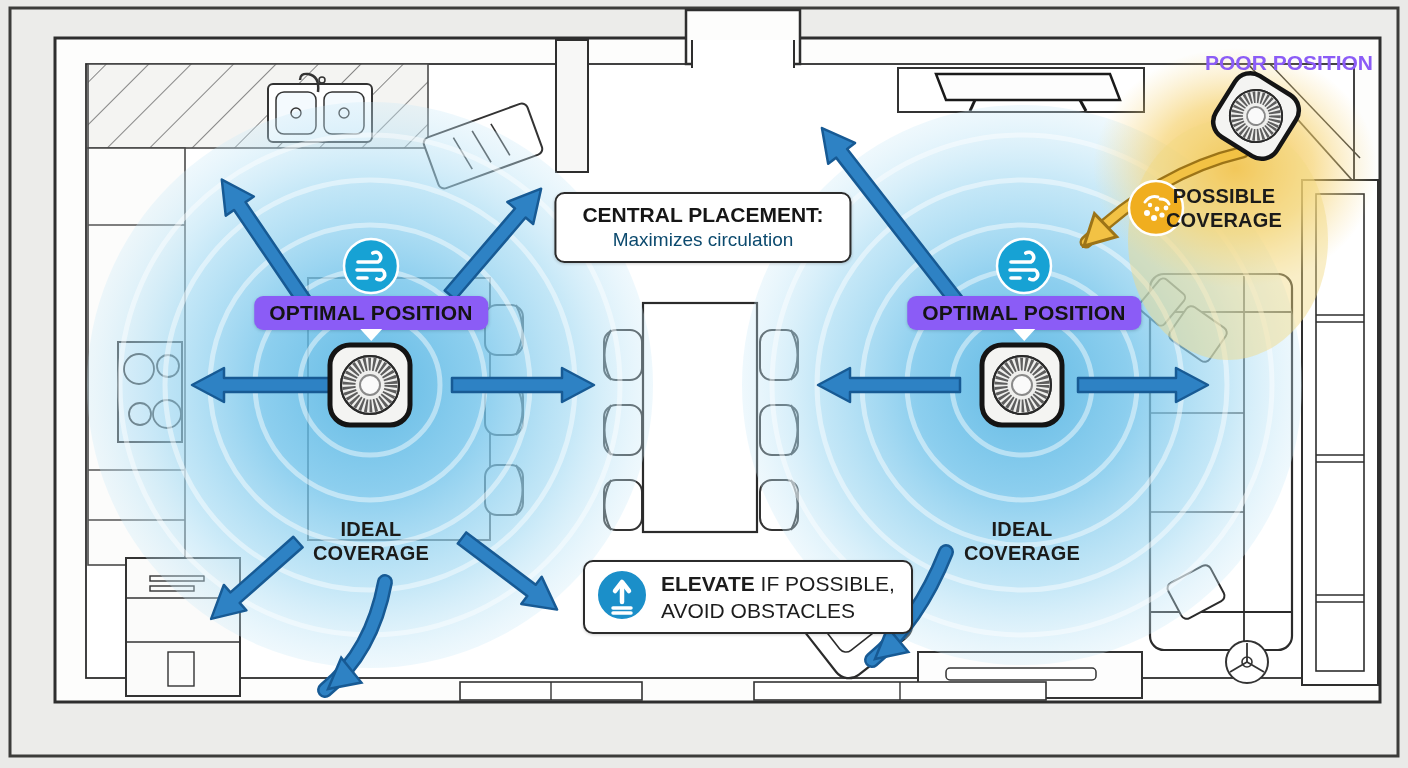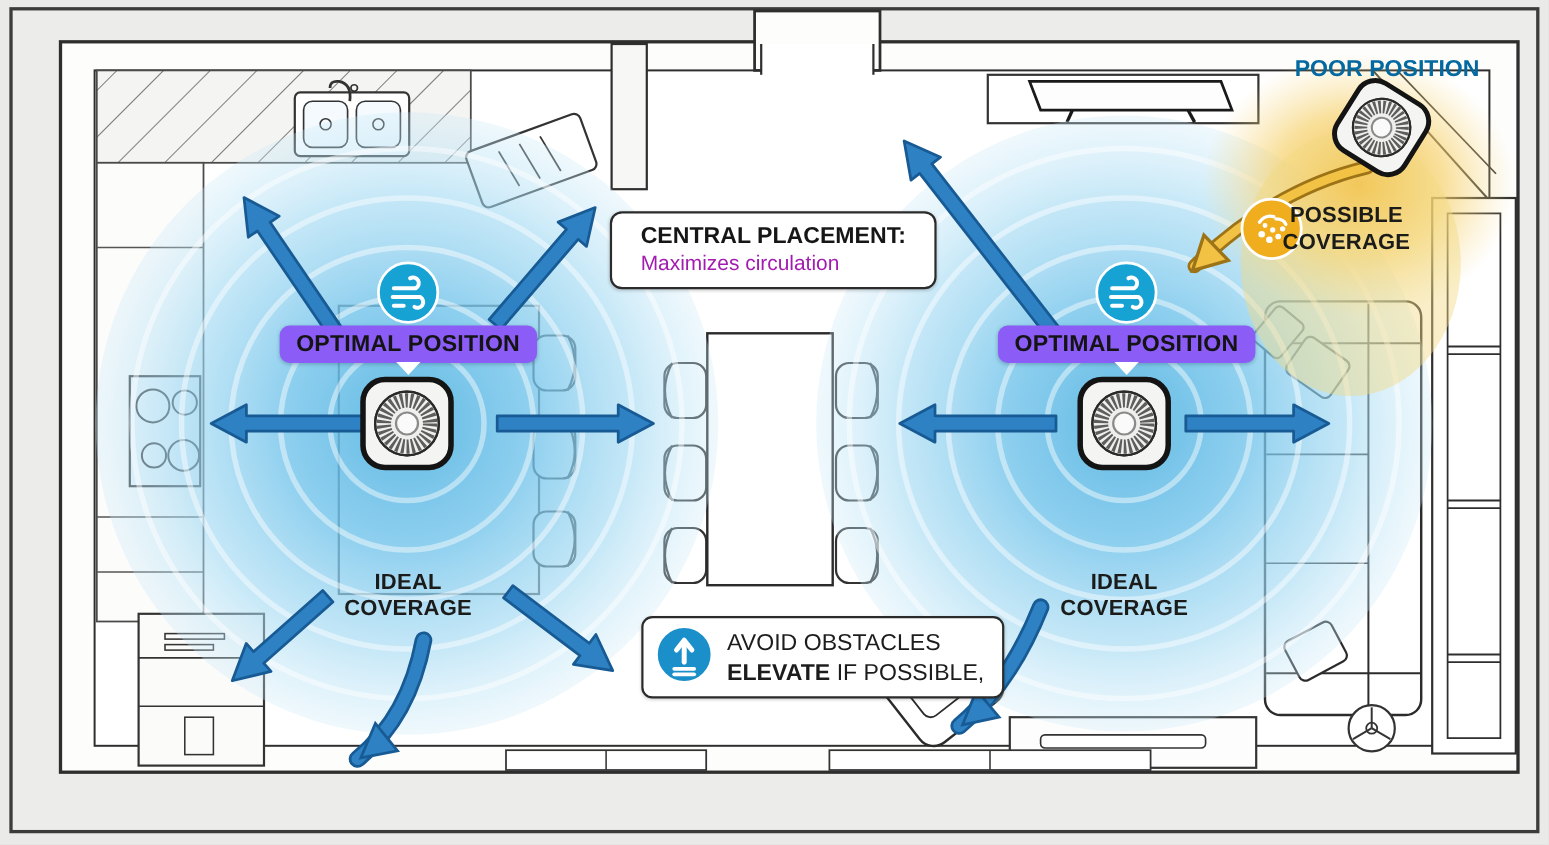--- a/index.html
+++ b/index.html
@@ -21,28 +21,28 @@
   }
   .pill .ptr{
     position:absolute;left:50%;bottom:-11px;transform:translateX(-50%);
     width:0;height:0;border-left:11px solid transparent;border-right:11px solid transparent;
     border-top:12px solid #ffffff;
   }
   .callout{
     background:#ffffff;border:2.5px solid #2b2b2b;border-radius:10px;
     box-shadow:0 1px 3px rgba(0,0,0,.18);
   }
-  .callout.central{transform:translateX(-50%);padding:9px 26px 10px;text-align:left;border-radius:11px;}
+  .callout.central{transform:translateX(-50%);padding:9px 26px 10px;text-align:center;}
   .callout.central .t1{font-weight:bold;font-size:21px;color:#161616;}
-  .callout.central .t2{font-weight:400;font-size:19px;color:#a21caf;margin-top:2px;}
+  .callout.central .t2{font-weight:400;font-size:19px;color:#0c4a6e;margin-top:2px;}
   .callout.elevate{display:flex;align-items:center;gap:13px;padding:7px 16px 7px 11px;}
   .callout.elevate .lines{font-size:21px;line-height:27px;color:#1c1c1c;}
   .callout.elevate .em{font-weight:bold;}
   .biglabel{font-weight:bold;font-size:20px;line-height:24px;color:#1b1b1a;letter-spacing:.2px;}
-  .poorlabel{font-weight:bold;font-size:21px;color:#0369a1;white-space:nowrap;}
+  .poorlabel{font-weight:bold;font-size:21px;color:#8b5cf6;white-space:nowrap;margin-left:28px;}
 </style>
 </head>
 <body>
 
 <div class="stage">
 
 <svg class="plan" width="1408" height="768" viewBox="0 0 1408 768">
   <defs>
     <pattern id="hatch" width="30" height="30" patternUnits="userSpaceOnUse" patternTransform="rotate(45)">
       <rect width="30" height="30" fill="#f4f4f2"></rect>
@@ -343,20 +343,20 @@
       <circle r="25" fill="#1b8fc9" stroke="#ffffff" stroke-width="2"></circle>
       <g stroke="#ffffff" stroke-linecap="round" fill="none">
         <path d="M 0,7 V -8" stroke-width="4.5"></path>
         <path d="M -7,-4 L 0,-13 L 7,-4" stroke-width="4.5" stroke-linejoin="round"></path>
         <path d="M -9,13 H 9" stroke-width="3.5"></path>
         <path d="M -9,18 H 9" stroke-width="3.5"></path>
       </g>
     </svg>
   </span>
   <div class="lines">
-    <div>AVOID OBSTACLES</div>
     <div>
       <span class="em">ELEVATE</span><span> IF POSSIBLE,</span>
     </div>
+    <div>AVOID OBSTACLES</div>
   </div>
 </div>
 
 </div>
 
 </body></html>

